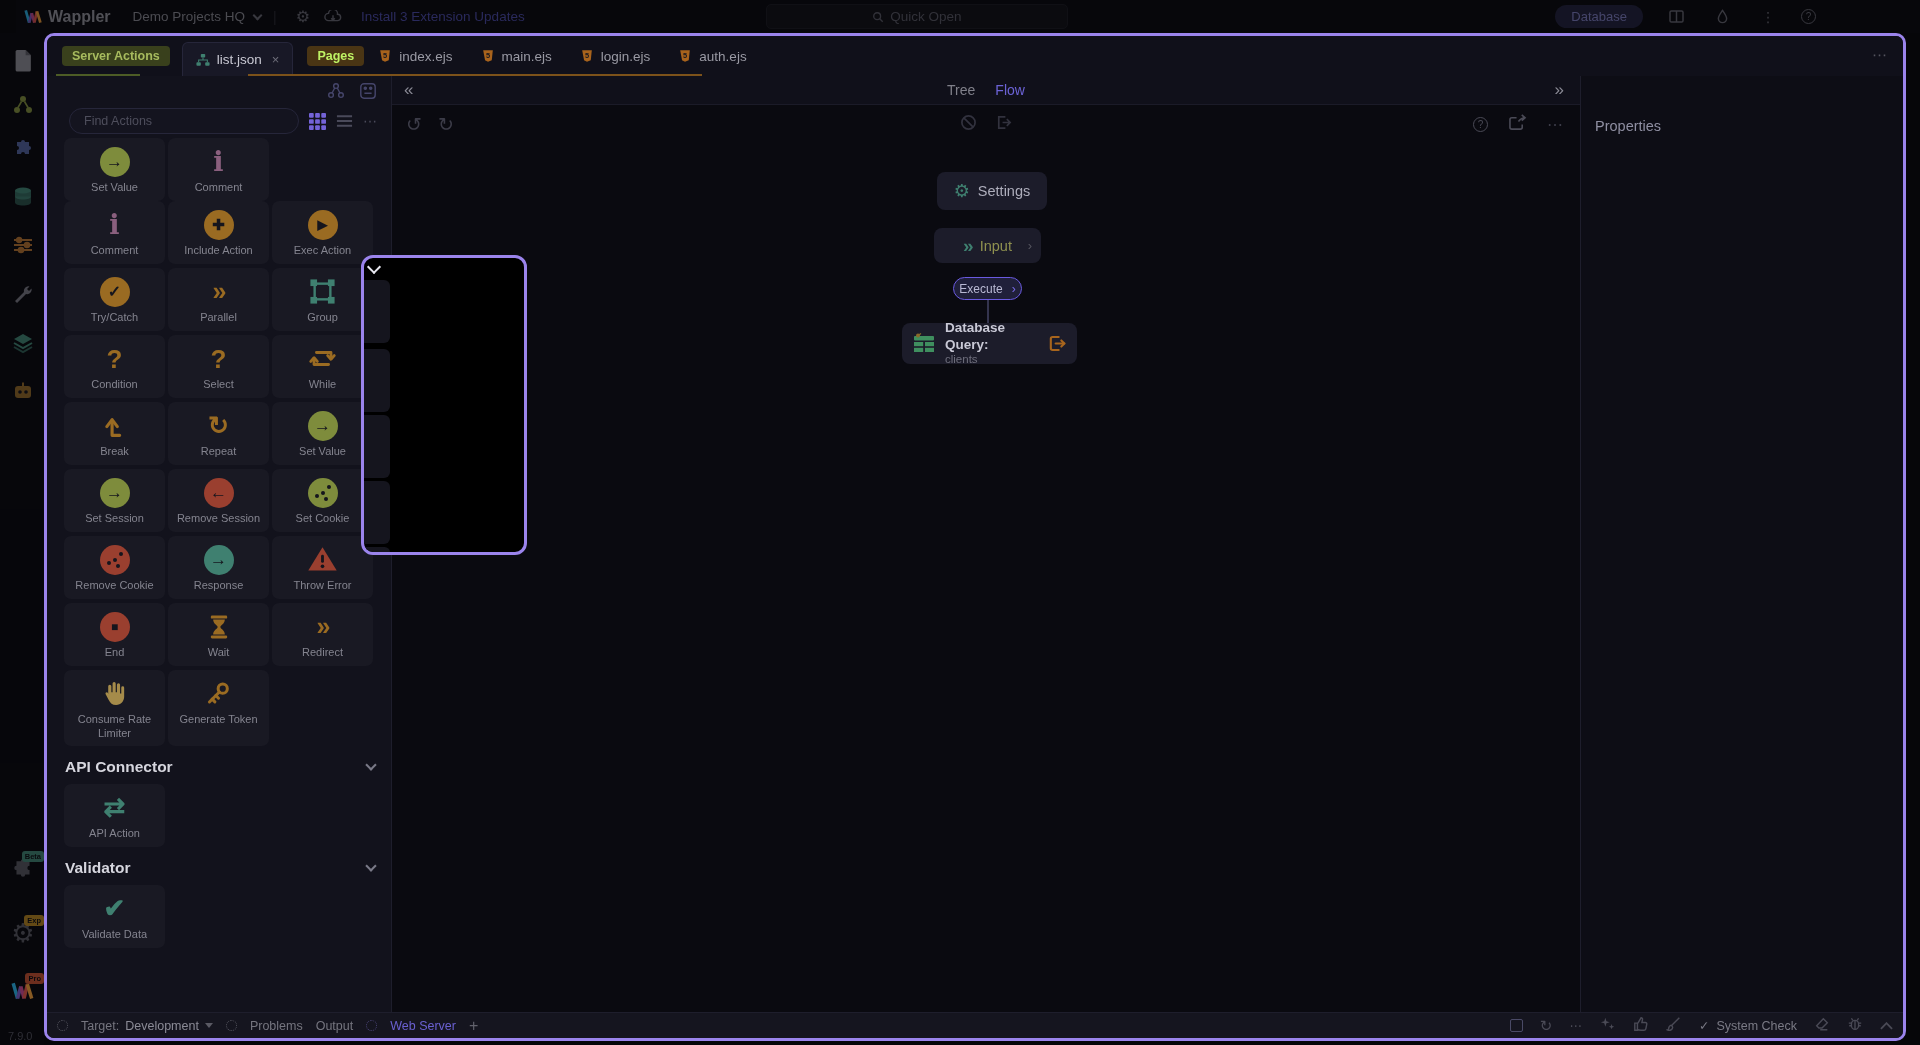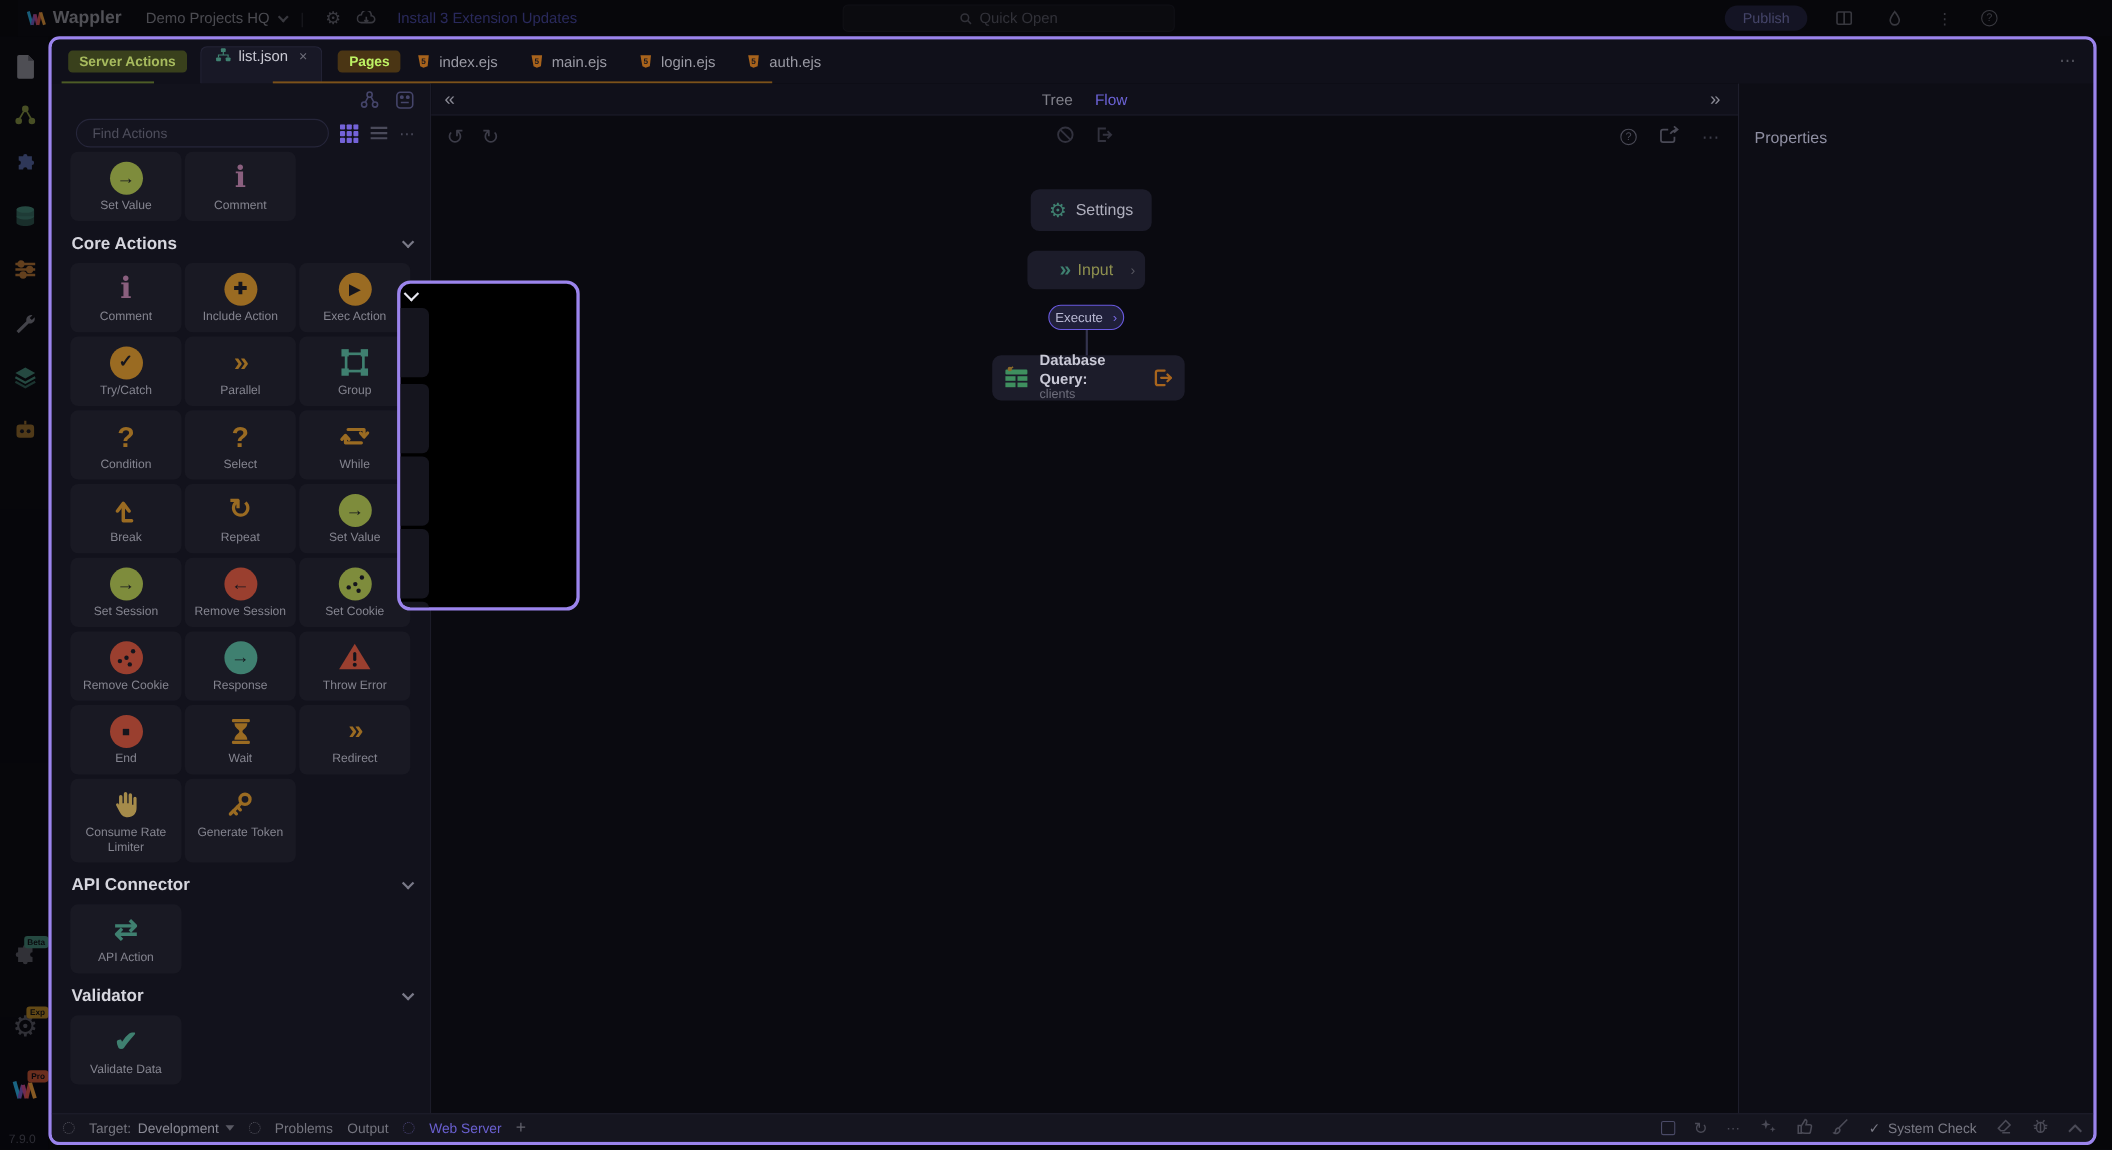--- a/index.html
+++ b/index.html
@@ -28,21 +28,21 @@
   
   .window{position:absolute;left:44px;top:33px;width:1862px;height:1008px;border:3px solid #9b84ec;border-radius:10px;background:#12121c;overflow:hidden}
   .win-inner{position:absolute;inset:0}
 
   
   .tabbar{position:absolute;left:0;top:0;right:0;height:40px;background:#10101a;display:flex;align-items:center}
   .chip{font-size:12.5px;font-weight:bold;padding:3px 10px;border-radius:4px}
   .chip-sa{margin-left:15px;background:#39401c;color:#a7bb5e}
   .chip-pg{background:#4a3514;color:#bef264;margin-left:14px}
   .file-tab{display:flex;align-items:center;gap:7px;color:#9a9aa4;font-size:13.5px;padding:0 14px;height:100%}
-  .active-tab{display:flex;align-items:flex-start;gap:7px;margin-left:12px;height:34px;margin-top:6px;padding:0 13px;background:#181826;border:1px solid #26263a;border-bottom:none;border-radius:6px 6px 0 0;color:#c9c9d3;font-size:13.5px}
+  .active-tab{display:flex;align-items:center;gap:7px;margin-left:12px;height:34px;margin-top:6px;padding:0 13px;background:#181826;border:1px solid #26263a;border-bottom:none;border-radius:6px 6px 0 0;color:#c9c9d3;font-size:13.5px}
   .tab-close{color:#6e6e7a;font-size:13px;margin-left:3px}
   .underline{position:absolute;bottom:0;height:2px}
   .u-olive{left:9px;width:84px;background:#4d5c26}
   .u-orange{left:201px;width:454px;background:#7c521a}
   .tab-more{position:absolute;right:14px;top:10px;color:#55555f;font-size:15px;letter-spacing:2px}
 
   
   .main{position:absolute;left:0;right:0;top:40px;bottom:26px;display:flex}
   .panel{width:345px;background:#12121c;border-right:1px solid #1e1e2c;position:relative;overflow:hidden}
   .panel-tools{height:28px;display:flex;justify-content:flex-end;align-items:center;gap:14px;padding:6px 14px 0 0}
@@ -143,21 +143,21 @@
   </span>
   <span class="updates">Install 3 Extension Updates</span>
   <div class="quickopen">
     <svg viewBox="0 0 14 14" width="12" height="12" fill="none" stroke="#5d5d68" stroke-width="1.6">
         <circle cx="6" cy="6" r="4"></circle>
         <path d="M9 9 l3.5 3.5"></path>
       </svg>
     <span>Quick Open</span>
   </div>
   <div class="tb-right">
-    <button class="publish">Publish</button>
+    <button class="publish">Database</button>
     <span class="tb-ic">
       <svg viewBox="0 0 16 14" width="15" height="13" fill="none" stroke="#6a6a75" stroke-width="1.6">
           <rect x="1" y="1" width="14" height="12" rx="1.5"></rect>
           <path d="M8 1 v12"></path>
         </svg>
     </span>
     <span class="tb-ic">
       <svg viewBox="0 0 12 16" width="11" height="15" fill="none" stroke="#6a6a75" stroke-width="1.6">
           <path d="M6 1.5 C8.5 5 10.5 7.5 10.5 10.2 A4.5 4.5 0 0 1 1.5 10.2 C1.5 7.5 3.5 5 6 1.5 Z"></path>
         </svg>
@@ -352,24 +352,20 @@
                   </span>
                 </span>
                 <span class="t-label">Set Value</span>
               </div>
               <div class="tile">
                 <span class="t-icon">
                   <span class="glyph serif" style="color:#8a5f7e;font-size:27px">i</span>
                 </span>
                 <span class="t-label">Comment</span>
               </div>
-            </div>
-            <div class="sec-head">
-              <span class="sec-title">Core Actions</span>
-              <span class="sec-chev"></span>
             </div>
             <div class="grid">
               <div class="tile">
                 <span class="t-icon">
                   <span class="glyph serif" style="color:#8a5f7e;font-size:27px">i</span>
                 </span>
                 <span class="t-label">Comment</span>
               </div>
               <div class="tile">
                 <span class="t-icon">

